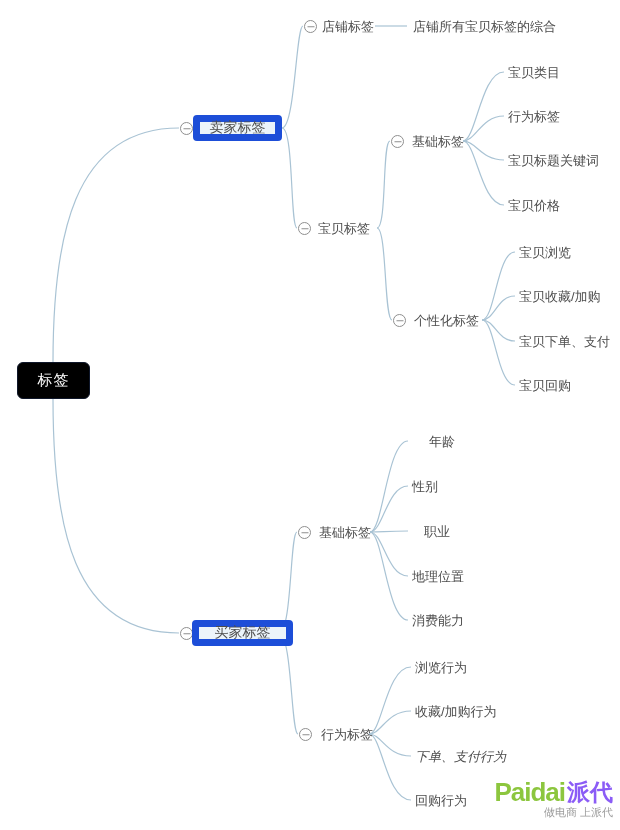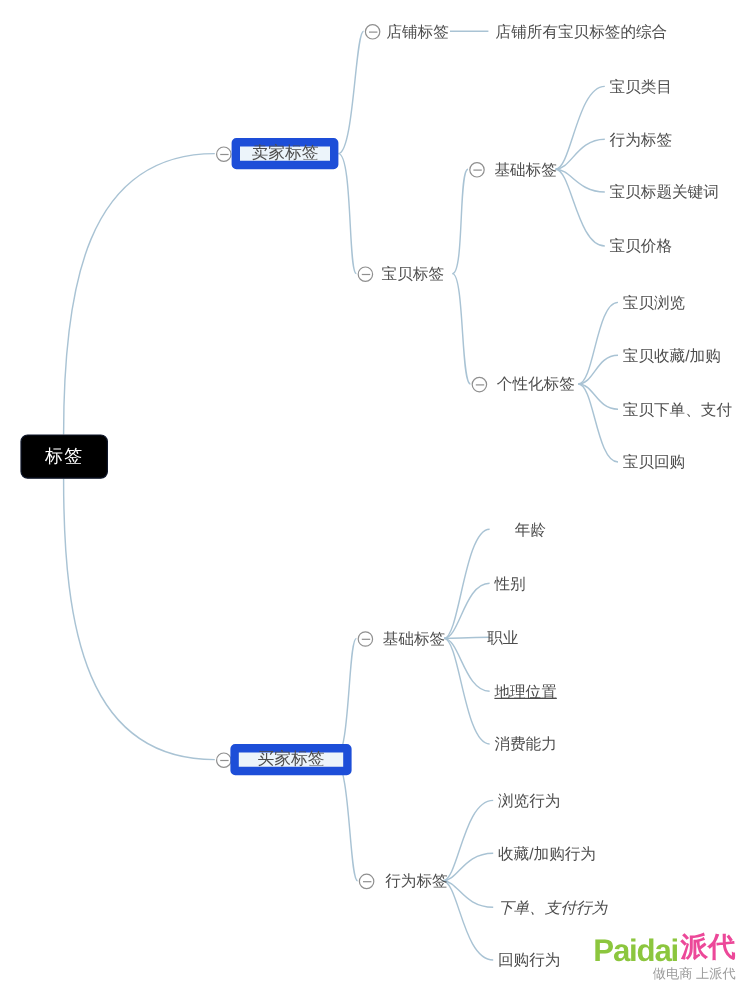--- a/index.html
+++ b/index.html
@@ -26,27 +26,27 @@
   }
   .toggle{
     position:absolute;width:13px;height:13px;box-sizing:border-box;
     border:1px solid #8f8f8f;border-radius:50%;background:#ffffff;
   }
   .toggle .bar{
     position:absolute;left:50%;top:50%;width:7px;height:1.5px;
     transform:translate(-50%,-50%);background:#8f8f8f;
   }
   .logo{position:absolute;left:488px;top:779px;width:125px;text-align:right;line-height:1;}
-  .logo .row{display:flex;align-items:flex-start;justify-content:flex-end;}
+  .logo .row{display:flex;align-items:center;justify-content:flex-end;}
   .logo .en{
     font-size:26px;font-weight:800;color:#8cc63e;letter-spacing:-1px;
     font-family:"Liberation Sans","DejaVu Sans",sans-serif;
   }
   .logo .cn{
-    font-size:23px;font-weight:700;color:#ec4899;margin-left:2px;
+    font-size:23px;font-weight:700;color:#8b5cf6;margin-left:2px;
     font-family:"DejaVu Sans",sans-serif;
   }
   .logo .tagline{font-size:11px;color:#9b9b9b;margin-top:2px;}
 </style>
 </head>
 <body>
 
 <div class="canvas">
 
   <svg class="links" width="620" height="830" viewBox="0 0 620 830">
@@ -126,22 +126,22 @@
 
   <div class="tnode" style="left:414px;top:320px;">个性化标签</div>
   <div class="tnode" style="left:519px;top:252px;">宝贝浏览</div>
   <div class="tnode" style="left:519px;top:296px;">宝贝收藏/加购</div>
   <div class="tnode" style="left:519px;top:341px;">宝贝下单、支付</div>
   <div class="tnode" style="left:519px;top:385px;">宝贝回购</div>
 
   <div class="tnode" style="left:319px;top:532px;">基础标签</div>
   <div class="tnode" style="left:412px;top:441px;margin-left:17px;">年龄</div>
   <div class="tnode" style="left:412px;top:486px;">性别</div>
-  <div class="tnode" style="left:406px;top:531px;text-align:right;">职业</div>
-  <div class="tnode" style="left:412px;top:576px;text-decoration:underline;">地理位置</div>
+  <div class="tnode" style="left:424px;top:531px;text-align:right;">职业</div>
+  <div class="tnode" style="left:412px;top:576px;">地理位置</div>
   <div class="tnode" style="left:412px;top:620px;">消费能力</div>
 
   <div class="tnode" style="left:321px;top:734px;">行为标签</div>
   <div class="tnode" style="left:415px;top:667px;">浏览行为</div>
   <div class="tnode" style="left:415px;top:711px;">收藏/加购行为</div>
   <div class="tnode" style="left:415px;top:756px;font-style:italic;">下单、支付行为</div>
   <div class="tnode" style="left:415px;top:800px;">回购行为</div>
 
   <div class="logo">
     <div class="row">

